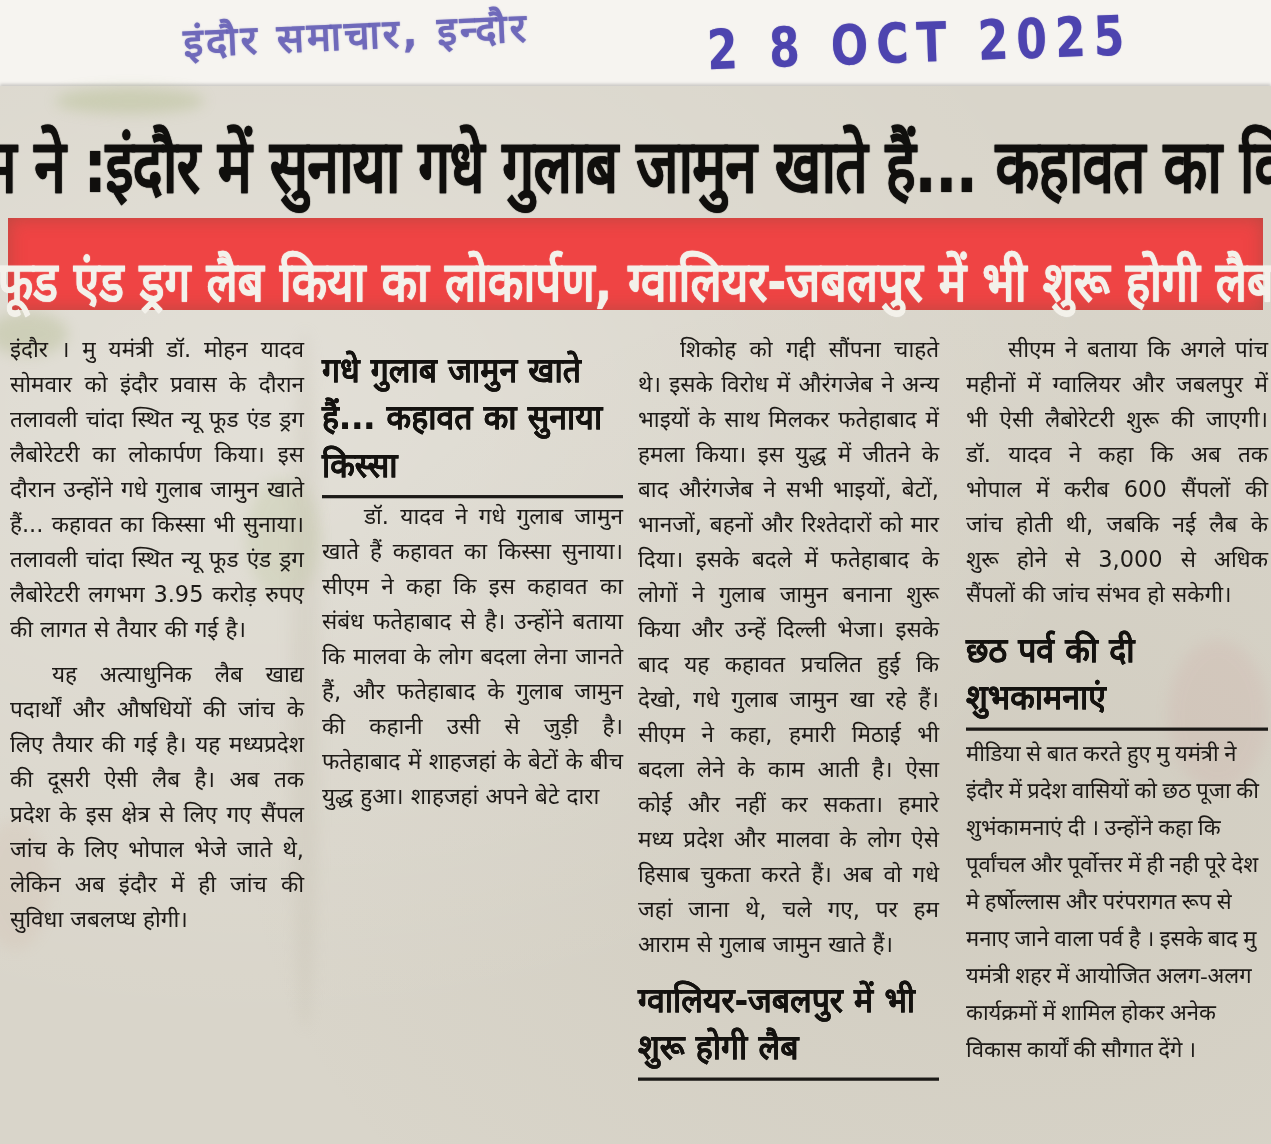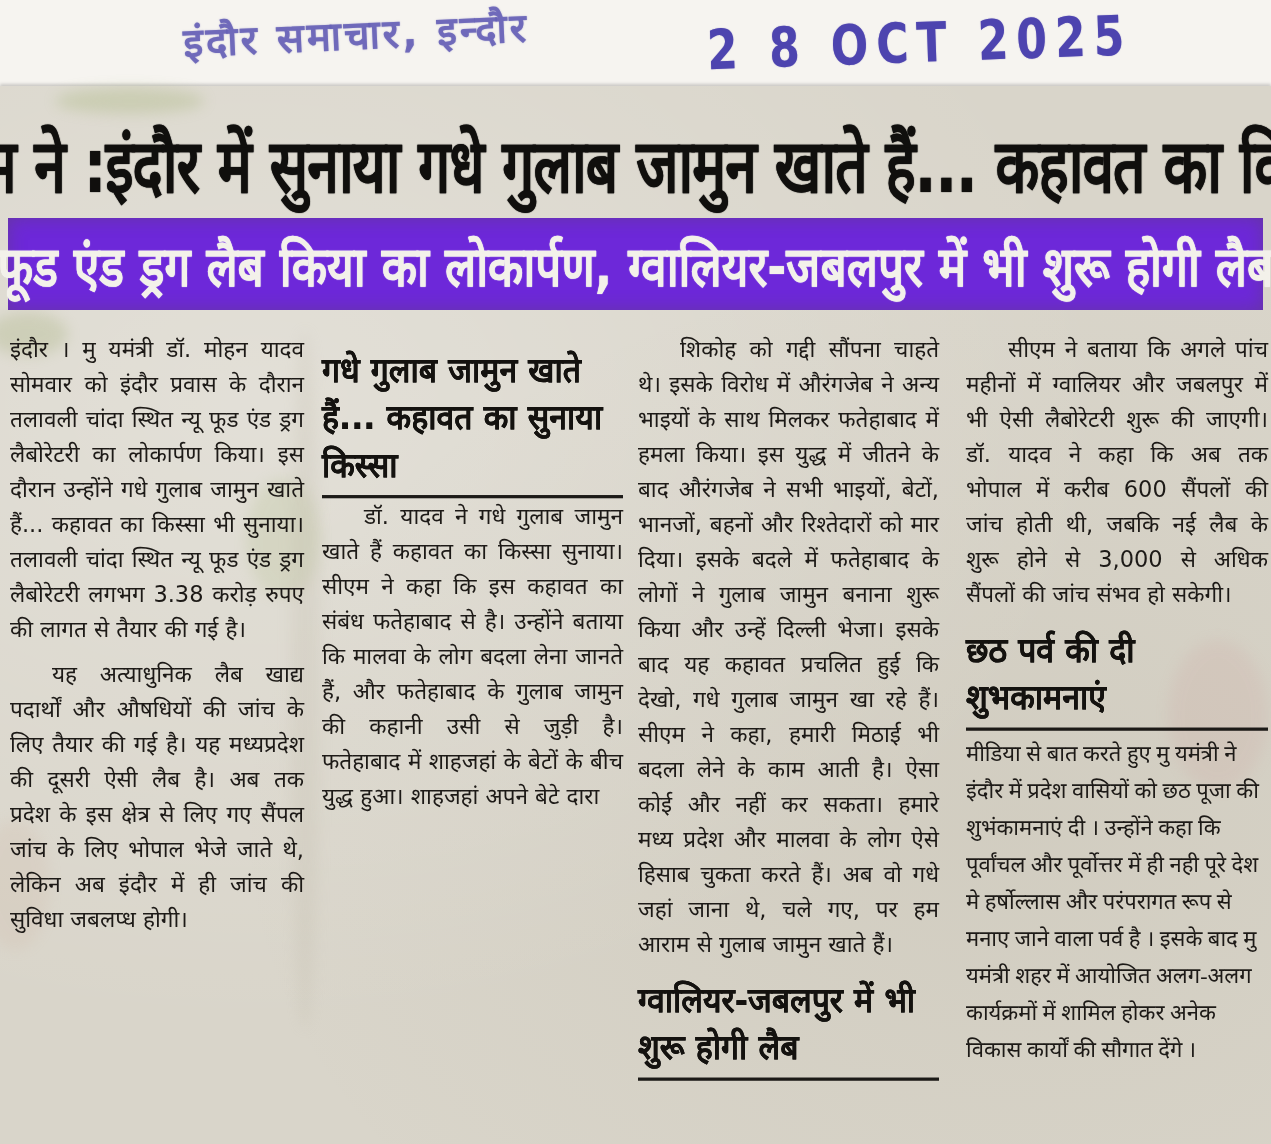--- a/index.html
+++ b/index.html
@@ -48,22 +48,22 @@
     position:absolute;left:6px;top:96px;width:1259px;height:104px;
     display:flex;align-items:center;justify-content:center;
     font-size:57px;font-weight:bold;color:#100f0d;
     letter-spacing:-1px;white-space:nowrap;
     transform:scaleY(1.3);transform-origin:center top;
     text-shadow:0 0 1px #000;
   }
   
   .bar{
     position:absolute;left:8px;top:218px;width:1255px;height:92px;
-    background:#6d28d9;
-    display:flex;align-items:center;justify-content:center;
+    background:#ef4444;
+    display:flex;align-items:flex-end;justify-content:center;
     box-shadow:inset 0 0 18px rgba(90,80,60,.35);
   }
   .bar .bar-text{
     font-size:46px;font-weight:bold;color:#f3f1ea;
     white-space:nowrap;letter-spacing:0px;
     transform:scaleY(1.2);
     text-shadow:0 0 1px #fff;
   }
   
   .col{
@@ -106,21 +106,21 @@
   <div class="blob b5"></div>
   <div class="blob b6"></div>
 
   <div class="headline">सीएम ने :इंदौर में सुनाया गधे गुलाब जामुन खाते हैं... कहावत का किस्सा</div>
 
   <div class="bar">
     <span class="bar-text">फूड एंड ड्रग लैब किया का लोकार्पण, ग्वालियर-जबलपुर में भी शुरू होगी लैब</span>
   </div>
 
   <div class="col col1">
-    <p class="para">इंदौर । मु यमंत्री डॉ. मोहन यादव सोमवार को इंदौर प्रवास के दौरान तलावली चांदा स्थित न्यू फूड एंड ड्रग लैबोरेटरी का लोकार्पण किया। इस दौरान उन्होंने गधे गुलाब जामुन खाते हैं... कहावत का किस्सा भी सुनाया। तलावली चांदा स्थित न्यू फूड एंड ड्रग लैबोरेटरी  लगभग 3.38 करोड़ रुपए की लागत से तैयार की गई है।</p>
+    <p class="para">इंदौर । मु यमंत्री डॉ. मोहन यादव सोमवार को इंदौर प्रवास के दौरान तलावली चांदा स्थित न्यू फूड एंड ड्रग लैबोरेटरी का लोकार्पण किया। इस दौरान उन्होंने गधे गुलाब जामुन खाते हैं... कहावत का किस्सा भी सुनाया। तलावली चांदा स्थित न्यू फूड एंड ड्रग लैबोरेटरी  लगभग 3.95 करोड़ रुपए की लागत से तैयार की गई है।</p>
     <p class="para indent">यह अत्याधुनिक लैब खाद्य पदार्थों और औषधियों की जांच के लिए तैयार की गई है। यह मध्यप्रदेश की दूसरी ऐसी लैब है। अब तक प्रदेश के इस क्षेत्र से लिए गए सैंपल जांच के लिए भोपाल भेजे जाते थे, लेकिन अब इंदौर में ही जांच की सुविधा जबलप्ध होगी।</p>
   </div>
 
   <div class="col col2">
     <div class="subhead">गधे गुलाब जामुन खाते हैं... कहावत का सुनाया किस्सा</div>
     <p class="para indent">डॉ. यादव ने गधे गुलाब जामुन खाते हैं  कहावत का किस्सा सुनाया। सीएम ने कहा कि इस कहावत का संबंध फतेहाबाद से है। उन्होंने बताया कि मालवा के लोग बदला लेना जानते हैं, और फतेहाबाद के गुलाब जामुन की कहानी उसी से जुड़ी है। फतेहाबाद में शाहजहां के बेटों के बीच युद्ध हुआ। शाहजहां अपने बेटे दारा</p>
   </div>
 
   <div class="col col3">
     <p class="para indent">शिकोह को गद्दी सौंपना चाहते थे। इसके विरोध में औरंगजेब ने अन्य भाइयों के साथ मिलकर फतेहाबाद में हमला किया। इस युद्ध में जीतने के बाद औरंगजेब ने सभी भाइयों, बेटों, भानजों, बहनों और रिश्तेदारों को मार दिया। इसके बदले में फतेहाबाद के लोगों ने गुलाब जामुन बनाना शुरू किया और उन्हें दिल्ली भेजा। इसके बाद यह कहावत प्रचलित हुई कि देखो, गधे गुलाब जामुन खा रहे हैं। सीएम ने कहा, हमारी मिठाई भी बदला लेने के काम आती है। ऐसा कोई और नहीं कर सकता। हमारे मध्य प्रदेश और मालवा के लोग ऐसे हिसाब चुकता करते हैं। अब वो गधे जहां जाना थे, चले गए, पर हम आराम से गुलाब जामुन खाते हैं।</p>

